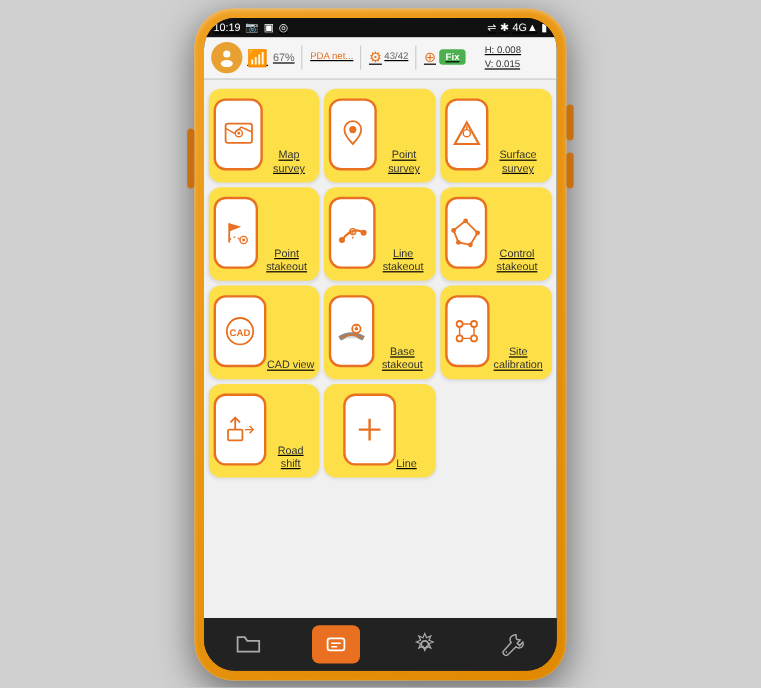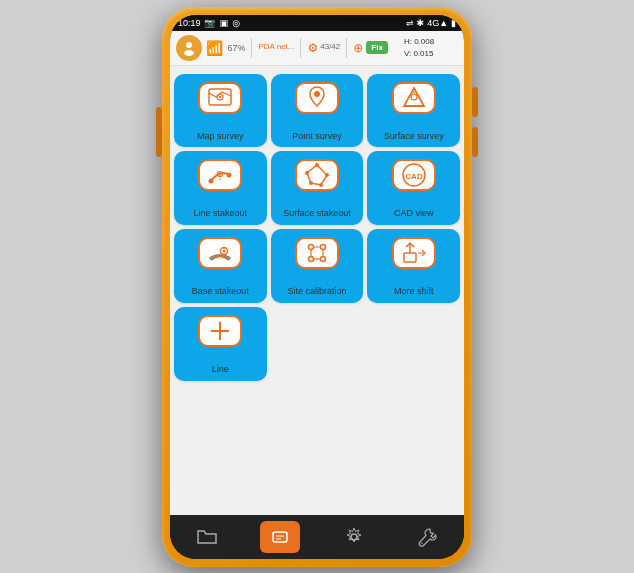--- a/index.html
+++ b/index.html
@@ -24,20 +24,21 @@
     }
 
     .device-inner {
       width: 100%;
       height: 100%;
       background: #222;
       border-radius: 26px;
       overflow: hidden;
       display: flex;
       flex-direction: column;
+      text-decoration: underline;
     }
 
     
     .status-bar {
       background: #111;
       color: #fff;
       font-size: 9px;
       padding: 3px 8px;
       display: flex;
       justify-content: space-between;
@@ -89,37 +90,37 @@
       padding: 8px 4px;
     }
 
     .grid {
       display: grid;
       grid-template-columns: repeat(3, 1fr);
       gap: 4px;
     }
 
     .grid-item {
-      background: #0ea5e9;
+      background: #fde047;
       border-radius: 10px;
       display: flex;
-      flex-direction: column;
-      align-items: center;
+      flex-direction: row;
+      align-items: flex-end;
       justify-content: center;
       padding: 8px 4px 6px;
       cursor: pointer;
       box-shadow: 0 1px 3px rgba(0,0,0,0.1);
     }
 
     .icon-box {
-      width: 44px; height: 32px;
+      width: 44px; height: 60px;
       border: 2px solid #e87020;
       border-radius: 10px;
       display: flex; align-items: center; justify-content: center;
-      margin-bottom: 17px;
+      margin-bottom: 4px;
       background: white;
     }
 
     .icon-box svg {
       width: 28px; height: 28px;
     }
 
     .item-label {
       font-size: 9px;
       color: #333;
@@ -252,20 +253,32 @@
           <div class="icon-box">
             <svg viewBox="0 0 28 28">
               <path d="M14 4 L24 22 L4 22 Z" fill="none" stroke="#e87020" stroke-width="1.8"></path>
               <circle cx="14" cy="13" r="3" fill="none" stroke="#e87020" stroke-width="1.2"></circle>
               <line x1="14" y1="10" x2="14" y2="7" stroke="#e87020" stroke-width="1.2"></line>
             </svg>
           </div>
           <span class="item-label">Surface survey</span>
         </div>
 
+        <div class="grid-item">
+          <div class="icon-box">
+            <svg viewBox="0 0 28 28">
+              <line x1="8" y1="22" x2="8" y2="6" stroke="#e87020" stroke-width="1.5"></line>
+              <path d="M8 6 L18 9 L8 13 Z" fill="#e87020"></path>
+              <circle cx="20" cy="20" r="3" fill="none" stroke="#e87020" stroke-width="1.2"></circle>
+              <circle cx="20" cy="20" r="1.2" fill="#e87020"></circle>
+              <path d="M8 20 Q14 15 17 20" fill="none" stroke="#e87020" stroke-width="1" stroke-dasharray="2,2"></path>
+            </svg>
+          </div>
+          <span class="item-label">Point stakeout</span>
+        </div>
 
         <div class="grid-item">
           <div class="icon-box">
             <svg viewBox="0 0 28 28">
               <path d="M5 20 Q14 8 23 14" fill="none" stroke="#e87020" stroke-width="1.8"></path>
               <circle cx="5" cy="20" r="2.5" fill="#e87020"></circle>
               <circle cx="23" cy="14" r="2.5" fill="#e87020"></circle>
               <circle cx="14" cy="13" r="2.5" fill="none" stroke="#e87020" stroke-width="1.2"></circle>
               <line x1="14" y1="13" x2="14" y2="20" stroke="#e87020" stroke-width="1" stroke-dasharray="2,2"></line>
             </svg>
@@ -277,21 +290,21 @@
           <div class="icon-box">
             <svg viewBox="0 0 28 28">
               <polygon points="14,4 24,14 18,24 8,22 4,12" fill="none" stroke="#e87020" stroke-width="1.5"></polygon>
               <circle cx="14" cy="4" r="2" fill="#e87020"></circle>
               <circle cx="24" cy="14" r="2" fill="#e87020"></circle>
               <circle cx="18" cy="24" r="2" fill="#e87020"></circle>
               <circle cx="8" cy="22" r="2" fill="#e87020"></circle>
               <circle cx="4" cy="12" r="2" fill="#e87020"></circle>
             </svg>
           </div>
-          <span class="item-label">Surface stakeout</span>
+          <span class="item-label">Control stakeout</span>
         </div>
 
         <div class="grid-item">
           <div class="icon-box">
             <svg viewBox="0 0 28 28">
               <circle cx="14" cy="14" r="11" fill="none" stroke="#e87020" stroke-width="1.5"></circle>
               <text x="14" y="18" text-anchor="middle" font-size="8" font-weight="bold" fill="#e87020">CAD</text>
             </svg>
           </div>
           <span class="item-label">CAD view</span>
@@ -330,21 +343,21 @@
         <div class="grid-item">
           <div class="icon-box">
             <svg viewBox="0 0 28 28">
               <rect x="4" y="14" width="12" height="9" rx="1" fill="none" stroke="#e87020" stroke-width="1.5"></rect>
               <line x1="10" y1="14" x2="10" y2="5" stroke="#e87020" stroke-width="1.5"></line>
               <path d="M6 8 L10 4 L14 8" fill="none" stroke="#e87020" stroke-width="1.5"></path>
               <line x1="18" y1="14" x2="24" y2="14" stroke="#e87020" stroke-width="1.2"></line>
               <path d="M22 11 L25 14 L22 17" fill="none" stroke="#e87020" stroke-width="1.2"></path>
             </svg>
           </div>
-          <span class="item-label">More shift</span>
+          <span class="item-label">Road shift</span>
         </div>
 
         <div class="grid-item">
           <div class="icon-box">
             <svg viewBox="0 0 28 28">
               <line x1="14" y1="5" x2="14" y2="23" stroke="#e87020" stroke-width="2"></line>
               <line x1="5" y1="14" x2="23" y2="14" stroke="#e87020" stroke-width="2"></line>
             </svg>
           </div>
           <span class="item-label">Line</span>

